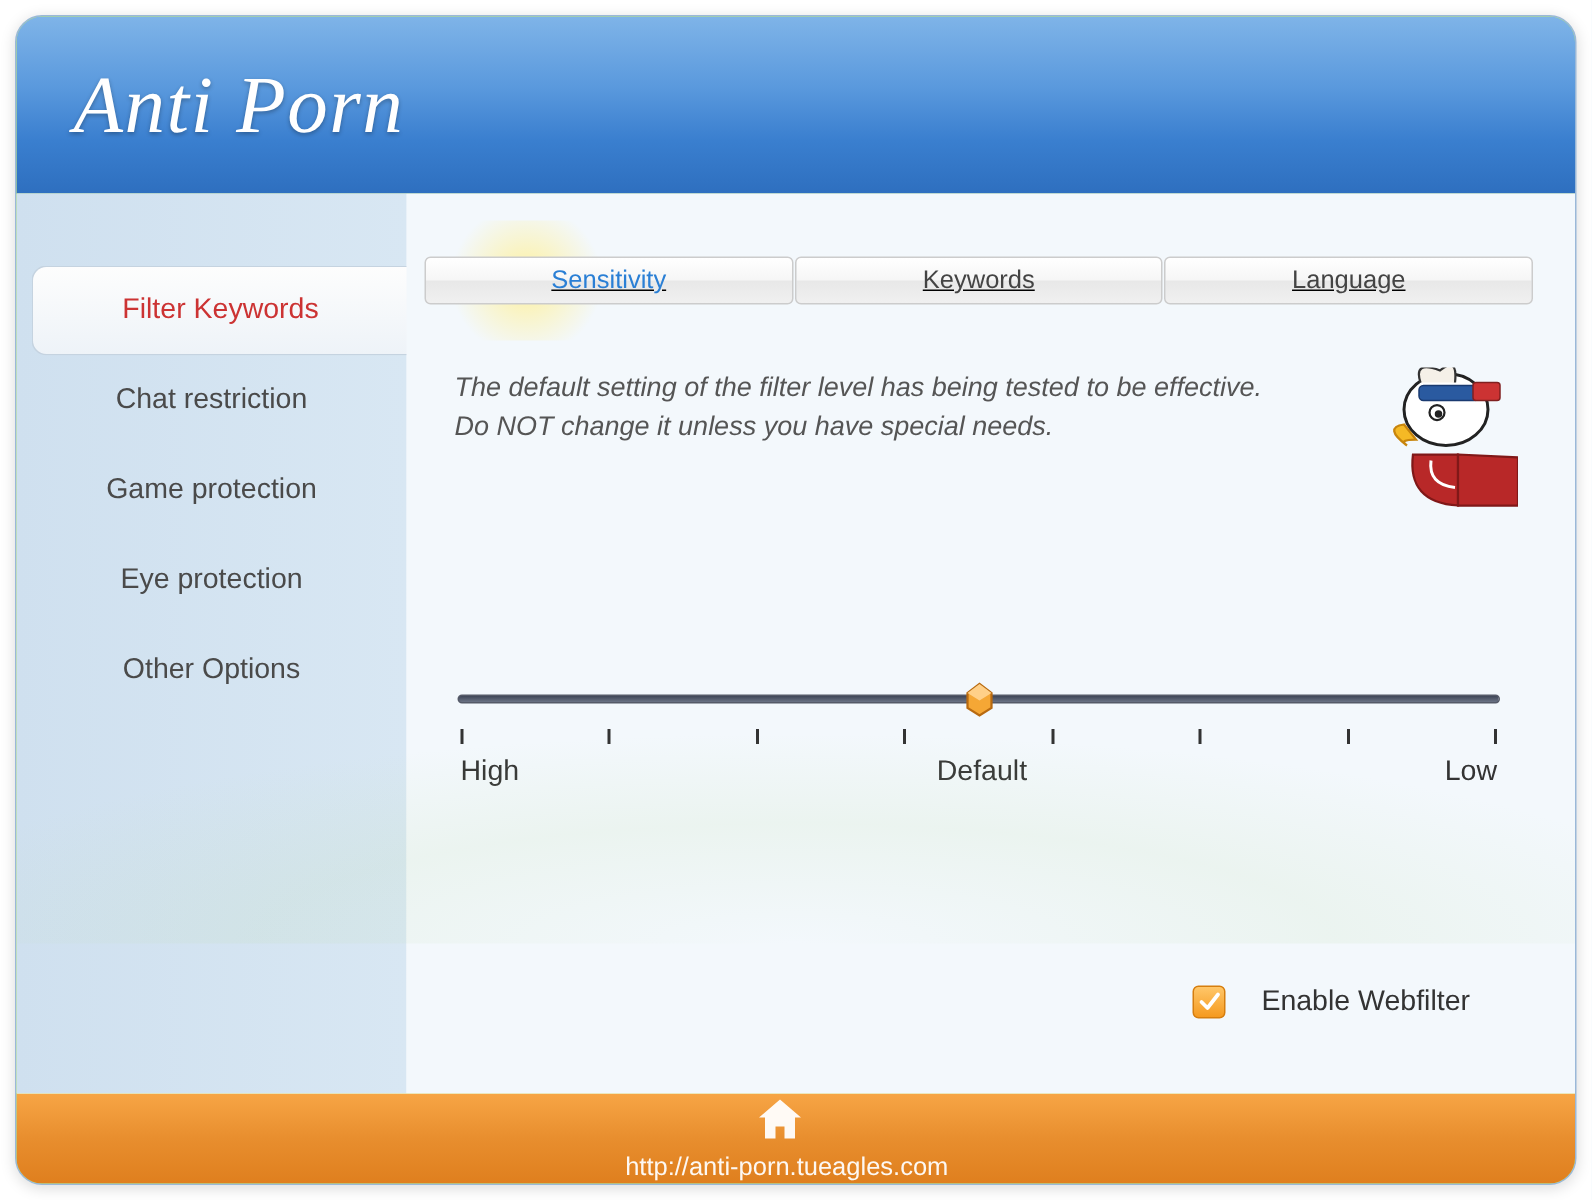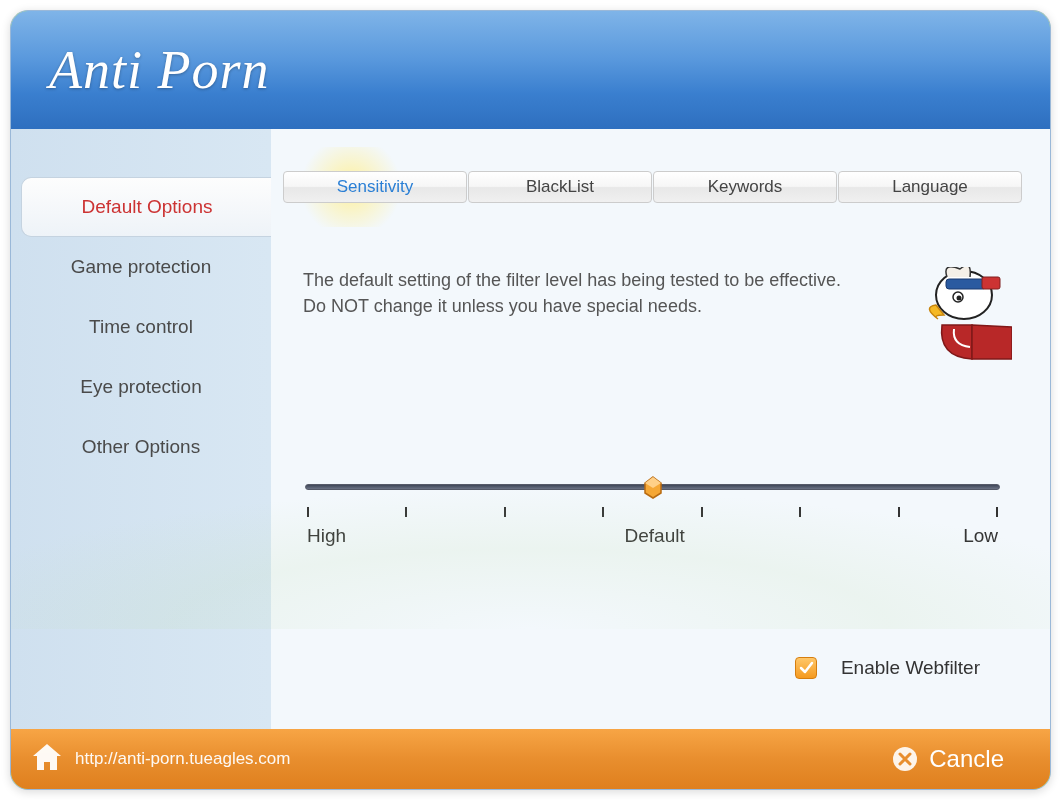--- a/index.html
+++ b/index.html
@@ -93,39 +93,41 @@
   height: 80px;
   background: radial-gradient(circle, rgba(255,240,150,0.95) 0%, rgba(255,240,150,0.4) 40%, rgba(255,240,150,0) 70%);
   pointer-events: none;
   z-index: 0;
 }
 .tabs {
   display: flex;
   gap: 1px;
   position: relative;
   z-index: 1;
+  text-decoration: underline;
 }
 .tab {
   flex: 1;
   height: 32px;
   background: linear-gradient(to bottom, #ffffff 0%, #f6f6f6 48%, #e8e8e8 52%, #f0f0f0 100%);
   border: 1px solid #ccc;
   border-radius: 4px;
   display: flex;
   align-items: center;
   justify-content: center;
   font-size: 17px;
   color: #444;
   cursor: pointer;
 }
 .tab.active { color: #2a7fd5; }
 .desc-row {
   display: flex;
-  margin-top: 64px;
+  margin-top: 42px;
   padding-left: 20px;
+  font-style: italic;
 }
 .desc-text {
   font-size: 18px;
   color: #555;
   line-height: 1.45;
   max-width: 540px;
 }
 .mascot {
   margin-left: auto;
   margin-right: 10px;
@@ -185,20 +187,21 @@
   justify-content: center;
   cursor: pointer;
 }
 .check-label { font-size: 19px; color: #333; }
 .footer {
   height: 60px;
   background: linear-gradient(to bottom, #f7a545 0%, #e88e2e 50%, #df7f1e 100%);
   display: flex;
   align-items: center;
   padding: 0 30px 0 18px;
+  flex-direction: column;
 }
 .home-icon { cursor: pointer; margin-right: 10px; }
 .url { color: #fff; font-size: 17px; opacity: 0.95; cursor: pointer; }
 .footer-spacer { flex: 1; }
 .footer-btn {
   display: flex;
   align-items: center;
   gap: 10px;
   color: #fff;
   font-size: 24px;
@@ -211,45 +214,42 @@
 <body>
 
 <div class="window">
   <div class="titlebar">
     <div class="app-title">Anti Porn</div>
   </div>
 
   <div class="content">
     <div class="sidebar">
       <div class="side-item active">
-          <span>Default Options</span>
+          <span>Filter Keywords</span>
+        </div>
+      <div class="side-item">
+          <span>Chat restriction</span>
         </div>
       <div class="side-item">
           <span>Game protection</span>
-        </div>
-      <div class="side-item">
-          <span>Time control</span>
         </div>
       <div class="side-item">
           <span>Eye protection</span>
         </div>
       <div class="side-item">
           <span>Other Options</span>
         </div>
     </div>
 
     <div class="main">
       <div class="glow"></div>
 
       <div class="tabs">
         <div class="tab active">
             <span>Sensitivity</span>
-          </div>
-        <div class="tab">
-            <span>BlackList</span>
           </div>
         <div class="tab">
             <span>Keywords</span>
           </div>
         <div class="tab">
             <span>Language</span>
           </div>
       </div>
 
       <div class="desc-row">

